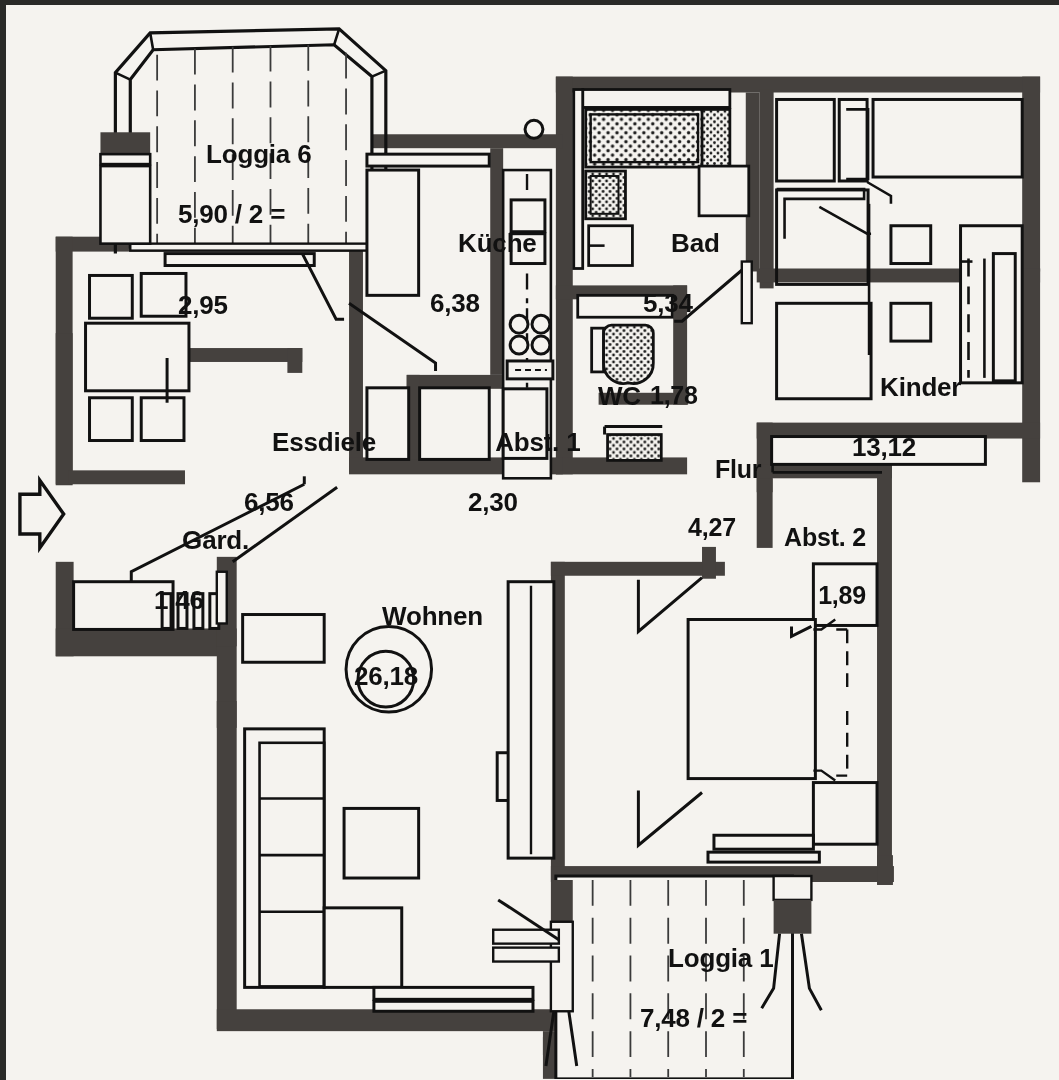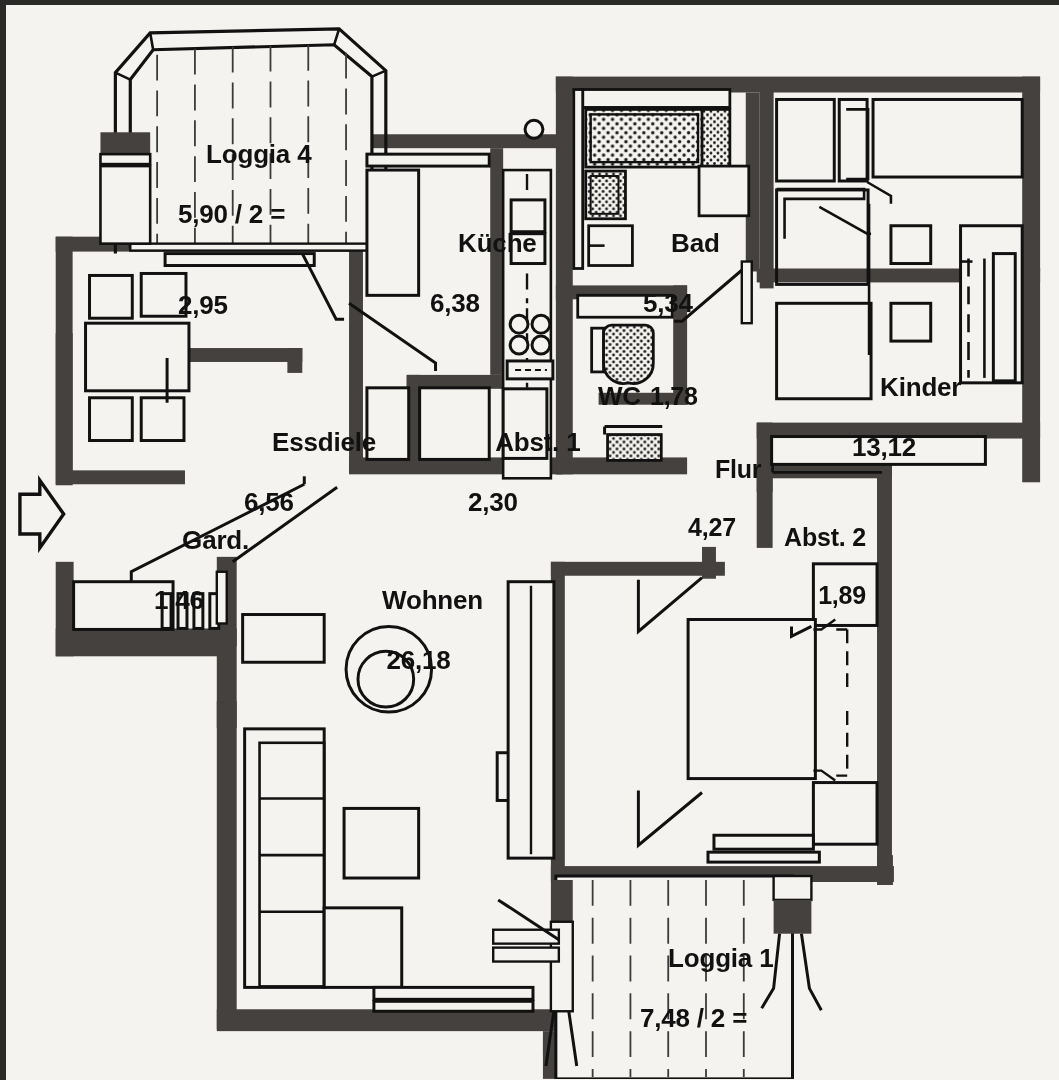--- a/index.html
+++ b/index.html
@@ -24,21 +24,21 @@
     color:#111;
     font-weight:bold;
     font-family:"Liberation Sans", sans-serif;
     white-space:pre;
     line-height:1.16;
     letter-spacing:-0.2px;
   }
   .lbl .l2{display:block;}
   .md{font-size:25px;}
   .lg{font-size:26px;}
-  .inlinepair{display:flex;align-items:center;gap:9px;}
+  .inlinepair{display:flex;align-items:flex-start;gap:9px;}
   .inlinepair .a{font-size:26px;}
   .inlinepair .b{font-size:25px;}
 </style>
 </head>
 <body>
 
 <div id="page">
 
   <svg id="plan" viewBox="0 0 1059 1080">
     <defs>
@@ -304,21 +304,21 @@
       <rect x="490" y="948" width="66" height="14" fill="#f5f3ef" stroke="#111" stroke-width="2.4"></rect>
       <path d="M495,900 L556,940" stroke="#111" stroke-width="3"></path>
     </g>
 
     <g>
       <path d="M14,492 L34,492 L34,478 L58,512 L34,546 L34,532 L14,532 Z" fill="#f5f3ef" stroke="#111" stroke-width="3.4"></path>
     </g>
   </svg>
 
   <div class="lbl lg" style="left:172px;top:104px;">
-    <span>Loggia 4</span>
+    <span>Loggia 6</span>
     <span class="l2">5,90 / 2 =</span>
     <span class="l2">2,95</span>
   </div>
 
   <div class="lbl lg" style="left:424px;top:193px;">
     <span>Küche</span>
     <span class="l2">6,38</span>
   </div>
 
   <div class="lbl lg" style="left:637px;top:193px;">
@@ -355,21 +355,21 @@
     <span>Gard.</span>
     <span class="l2">1,46</span>
   </div>
 
   <div class="lbl md" style="left:752px;top:489px;text-align:right;">
     <span>Abst. 2</span>
     <span class="l2" style="margin-left:10px;">1,89</span>
   </div>
 
 
-  <div class="lbl lg" style="left:348px;top:550px;text-align:center;">
+  <div class="lbl lg" style="left:348px;top:566px;">
     <span>Wohnen</span>
     <span class="l2">26,18</span>
   </div>
 
   <div class="lbl lg" style="left:634px;top:908px;">
     <span>Loggia 1</span>
     <span class="l2">7,48 / 2 =</span>
     
   </div>
 

